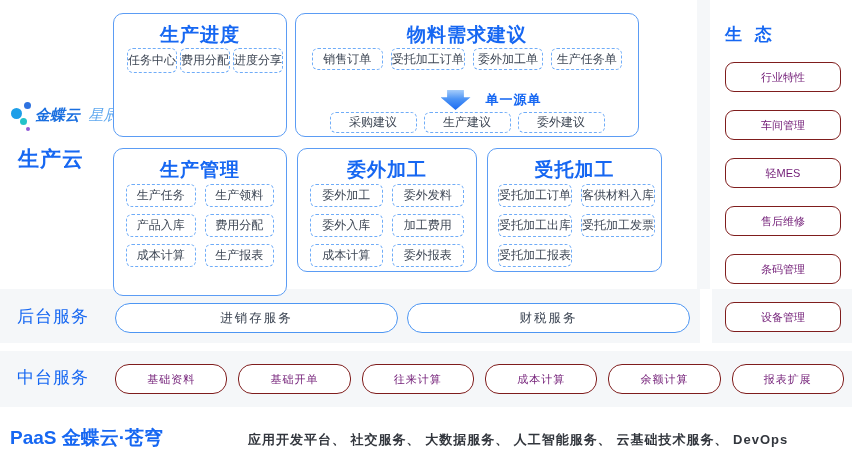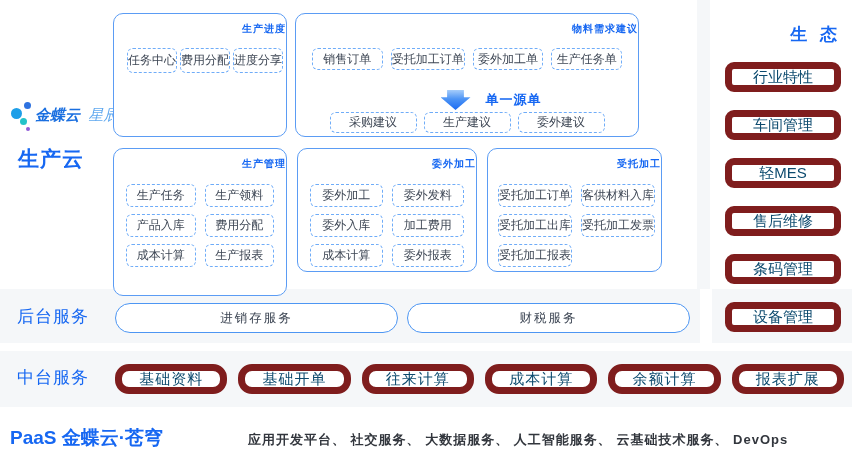--- a/index.html
+++ b/index.html
@@ -34,21 +34,21 @@
   .paas-label { position:absolute; left:10px; top:425px; font-size:19px; font-weight:800; color:#1667F2; white-space:nowrap; }
   .paas-services { position:absolute; left:248px; top:431px; font-size:13px; font-weight:600; color:#32363D; letter-spacing:1px; white-space:nowrap; }
 
   
   .mbox { position:absolute; background:#fff; border:1.5px solid #5B9CF4; border-radius:10px; }
   .box-progress  { left:113px; top:13px;  width:174px; height:124px; }
   .box-material  { left:295px; top:13px;  width:344px; height:124px; }
   .box-prod      { left:113px; top:148px; width:174px; height:148px; }
   .box-out       { left:297px; top:148px; width:180px; height:124px; }
   .box-consigned { left:487px; top:148px; width:175px; height:124px; }
-  .mbox-title { margin-top:8px; height:20px; text-align:right; font-size:10px; font-weight:800; color:#1667F2; letter-spacing:1px;font-family:Liberation Mono, monospace; }
+  .mbox-title { margin-top:8px; height:20px; text-align:center; font-size:19px; font-weight:800; color:#1667F2; letter-spacing:1px;font-family:Liberation Mono, monospace; }
 
   .chip {
     border:1px dashed #6FACF8; border-radius:6px; background:#fff;
     display:flex; align-items:center; justify-content:center;
     font-size:12px; color:#3D4654; white-space:nowrap;
   }
   .stack { margin:6px 13px 0; display:flex; flex-direction:row; gap:3px; }
   .stack .chip { height:25px; }
 
   .src-row { margin:6px 16px 0; display:flex; gap:8px; }
@@ -62,26 +62,26 @@
   .arrow-label { font-size:13px; font-weight:800; color:#1667F2; letter-spacing:1px; }
   .sug-row { margin-top:2px; display:flex; justify-content:center; gap:7px; }
   .sug-row .chip { width:87px; height:21px; }
 
   .grid2 { margin:7px 12px 0; display:grid; grid-template-columns:1fr 1fr; gap:7px 9px; }
   .grid2 .chip { height:23px; }
   .box-consigned .grid2 { margin:7px 10px 0; }
 
   
   .eco { position:absolute; left:725px; top:0; width:116px; }
-  .eco-title { margin-top:23px; height:20px; text-align:right; font-size:17px; font-weight:800; color:#1667F2; letter-spacing:4px; }
+  .eco-title { margin-top:23px; height:20px; text-align:left; font-size:17px; font-weight:800; color:#1667F2; letter-spacing:4px; }
   .eco-list { margin-top:19px; display:flex; flex-direction:column; gap:18px; }
   .pill {
-    height:30px; background:#fff; border:7px solid #7f1d1d; border-radius:9px;
+    height:30px; background:#fff; border:1px solid #7f1d1d; border-radius:9px;
     display:flex; align-items:center; justify-content:center;
-    font-size:15px; color:#0c4a6e; white-space:nowrap;
+    font-size:11px; color:#701a75; white-space:nowrap;
   }
   
   .svc { position:absolute; height:30px; background:#fff; border:1px solid #4D96F3; border-radius:15px;
          display:flex; align-items:center; justify-content:center; font-size:12.5px; color:#3D4654; letter-spacing:2px; }
   .svc-jxc { left:115px; top:303px; width:283px; }
   .svc-tax { left:407px; top:303px; width:283px; }
   .mid-row { position:absolute; left:115px; top:364px; width:729px; display:flex; gap:11px; }
   .mid-row .pill { flex:1; border-radius:14px; letter-spacing:1px; }
 </style>
 </head>

